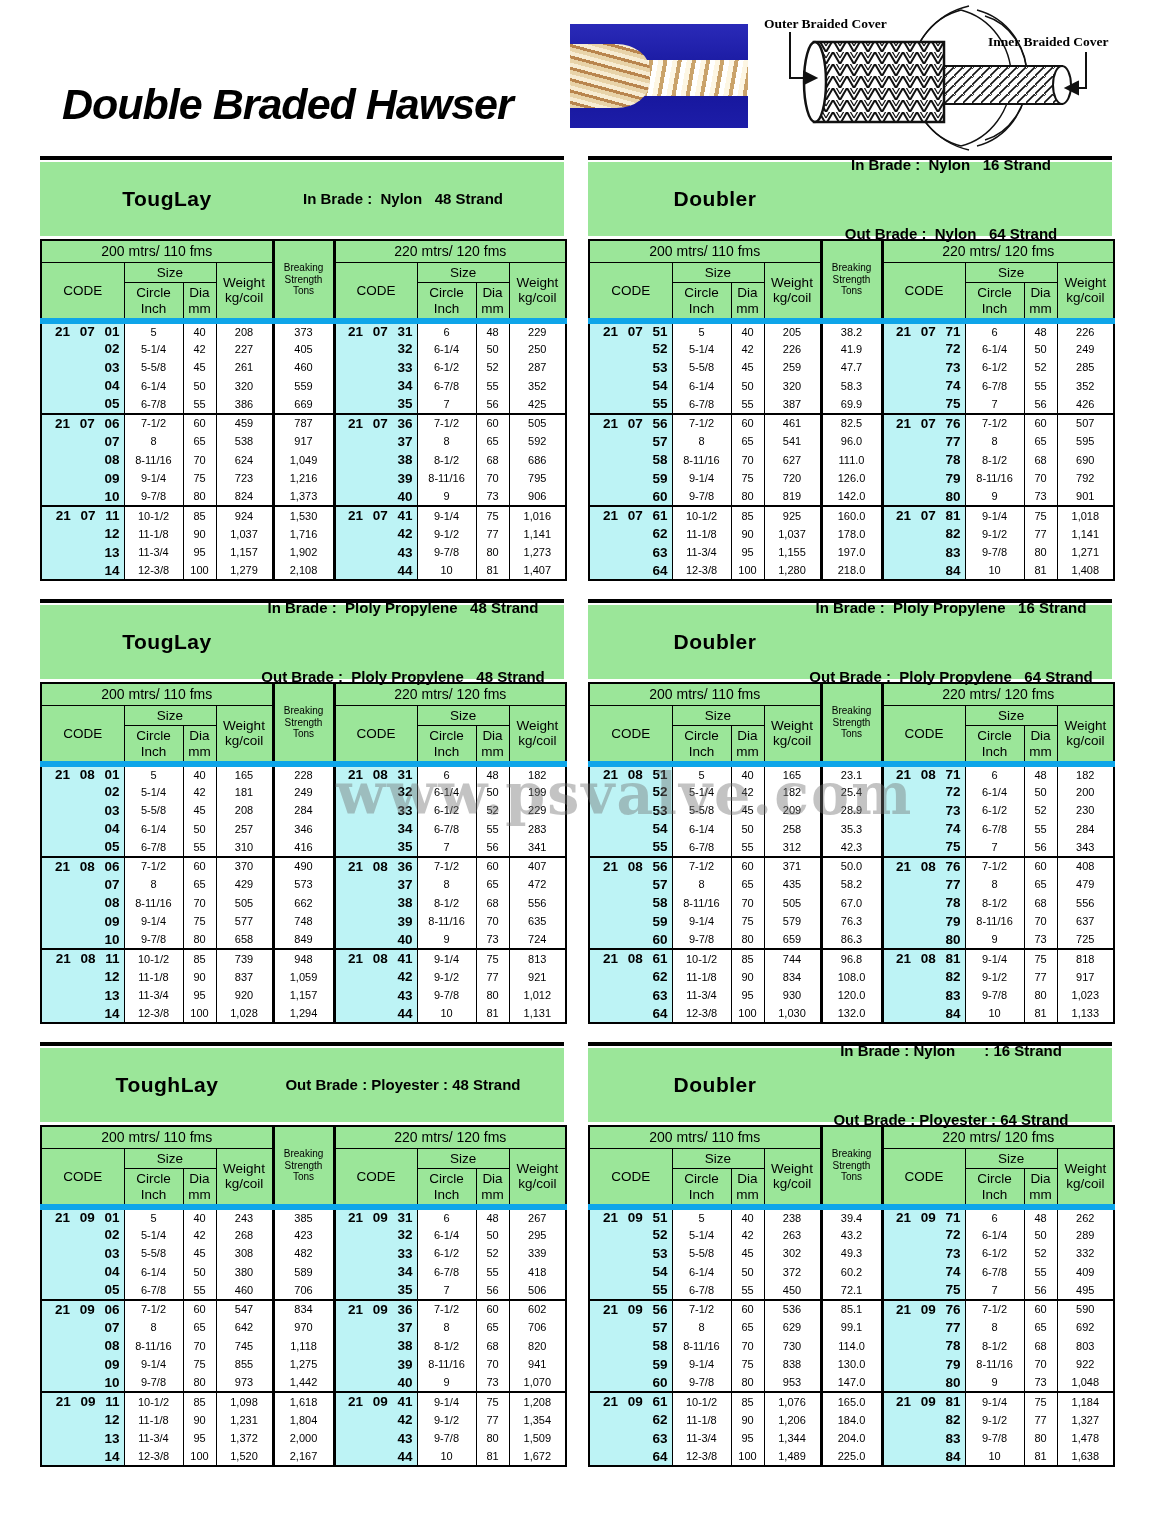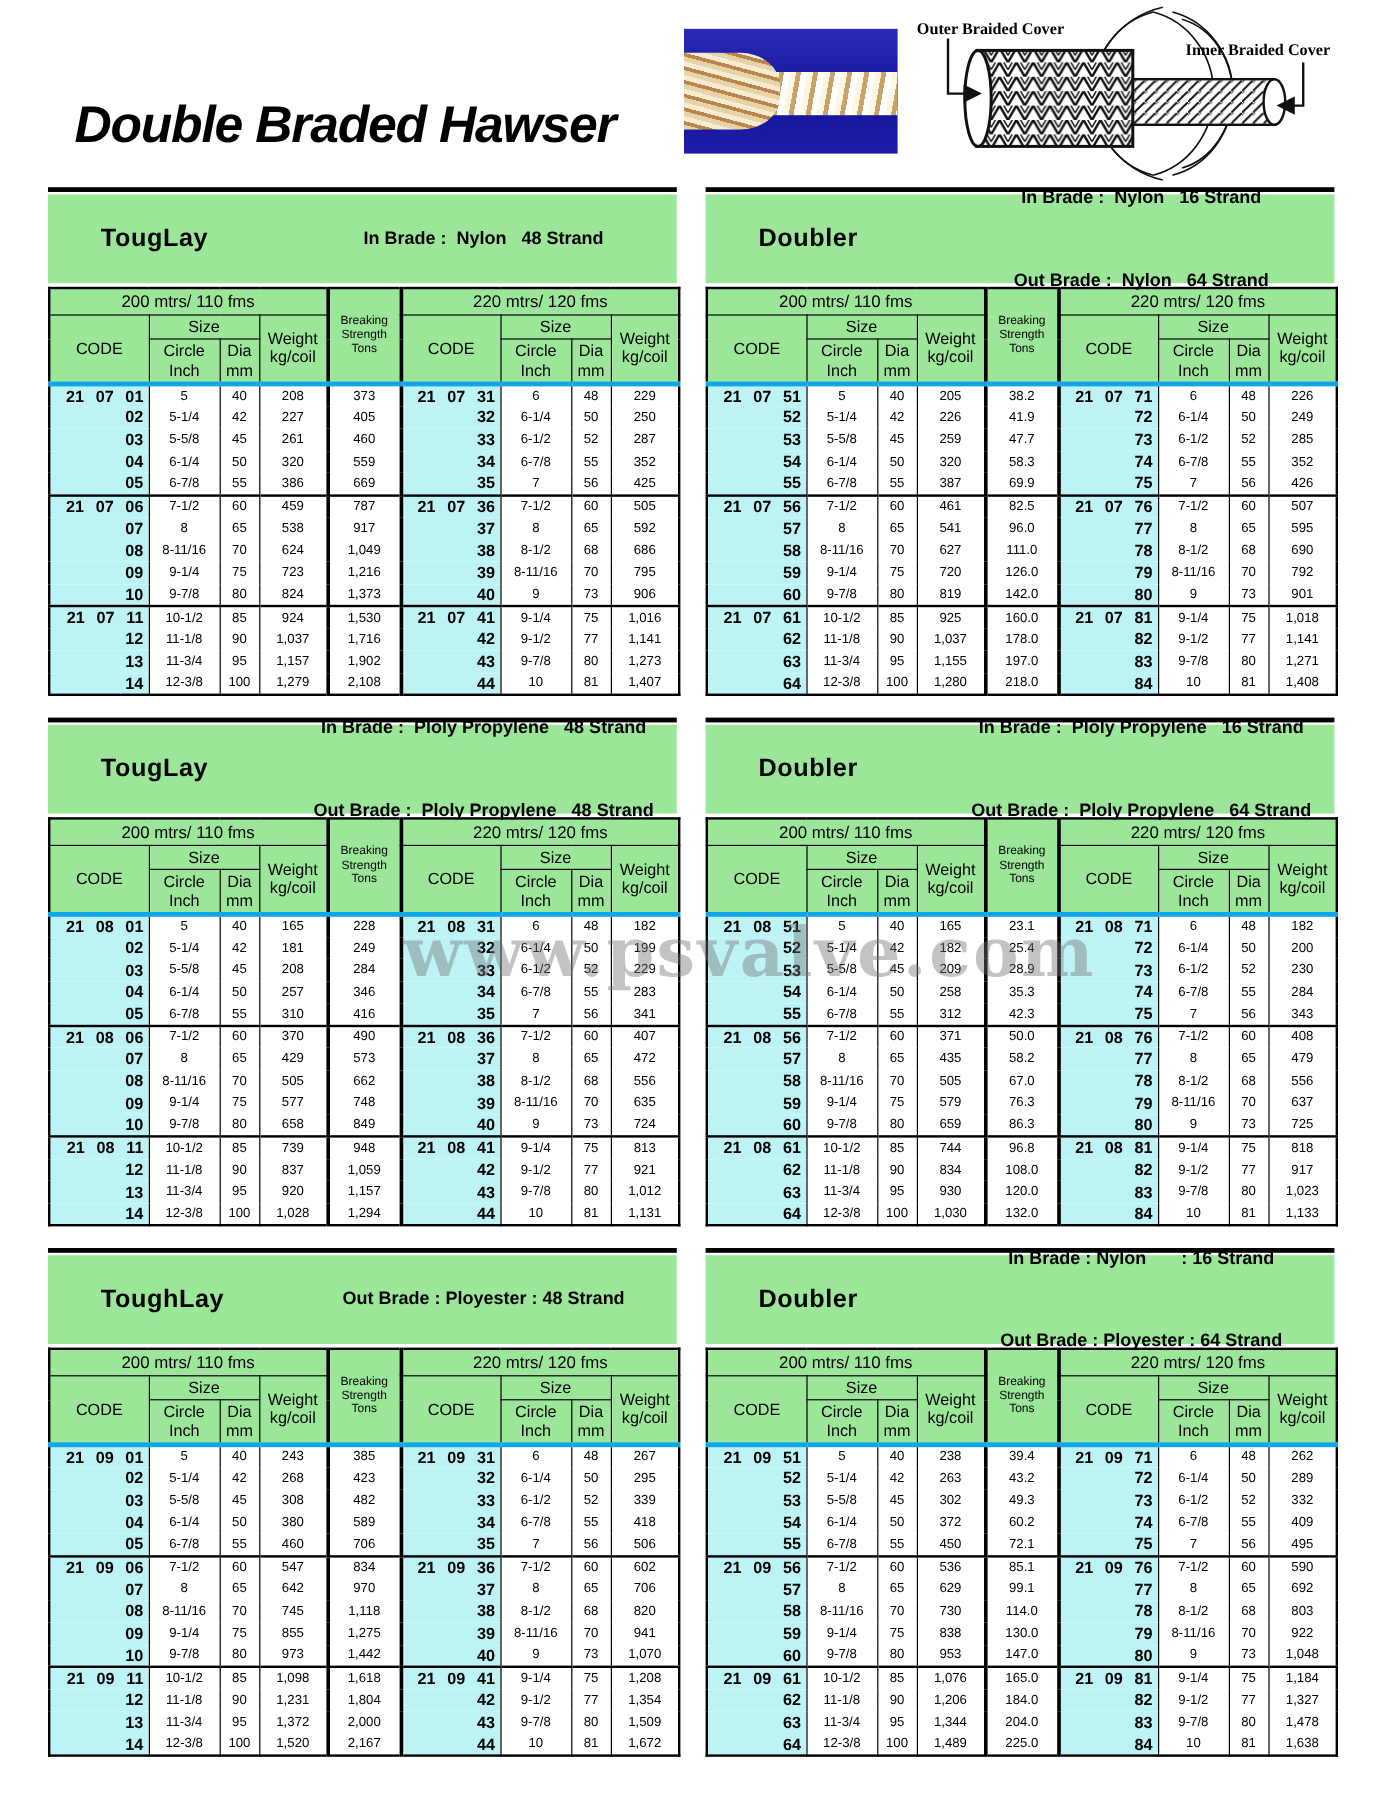--- a/index.html
+++ b/index.html
@@ -41,38 +41,38 @@
   .grid {
     position:absolute; left:40px; top:156px; width:1072px;
     display:grid; grid-template-columns:1fr 1fr; column-gap:24px; row-gap:18px;
   }
   .tbl { width:524px; }
   .top-rule { height:4px; background:#000; }
   .green-head {
     background:#9be699; margin-top:2px; height:74px;
     display:flex; align-items:center;
   }
-  .prod { font-size:21px; font-weight:bold; padding-left:44px; width:210px; letter-spacing:.5px; }
+  .prod { font-size:21px; font-weight:bold; padding-left:44px; width:210px; letter-spacing:.5px;text-align:center; }
   .specs { flex:1; text-align:center; font-size:15px; font-weight:bold; line-height:1.55; white-space:pre; padding-right:8px; }
   table { border-collapse:collapse; table-layout:fixed; width:100%; border:2px solid #000; margin-top:3px; }
   col.wc  { width:83px; } col.ws { width:59px; } col.wd { width:33px; }
   col.ww  { width:57px; } col.wb { width:61px; }
   th {
     background:#9be699; border:1px solid #000; text-align:center;
     font-weight:normal; font-size:13.5px; line-height:1.15; padding:2px 0;
   }
   th.span-th { font-size:14px; height:22px; }
   th.breaking-th { border-left:3px solid #000; border-right:3px solid #000; font-size:10px; }
   td {
     font-size:11px; text-align:center; height:18.5px; padding:0;
     border-left:1px solid #000; border-right:1px solid #000;
     border-top:none; border-bottom:none; white-space:nowrap;
   }
   tr.group-start td { border-top:2px solid #000; }
-  tbody tr:first-child td { border-top:4px solid #0ea5e9;margin-top:23px; }
+  tbody tr:first-child td { border-top:6px solid #0ea5e9;margin-top:23px; }
   td.c0, td.c5 {
     background:#bdf3f5; font-weight:bold; font-size:13.5px;
     text-align:right; padding-right:4px; word-spacing:6px;
   }
   td.c4 { border-left:3px solid #000; border-right:3px solid #000; }
   
   .watermark {
     position:absolute; left:336px; top:760px; z-index:5; pointer-events:none;
     font-family:"DejaVu Serif", serif; font-weight:bold; font-size:57px;
     color:#737373; opacity:.42; letter-spacing:2px; white-space:nowrap;

